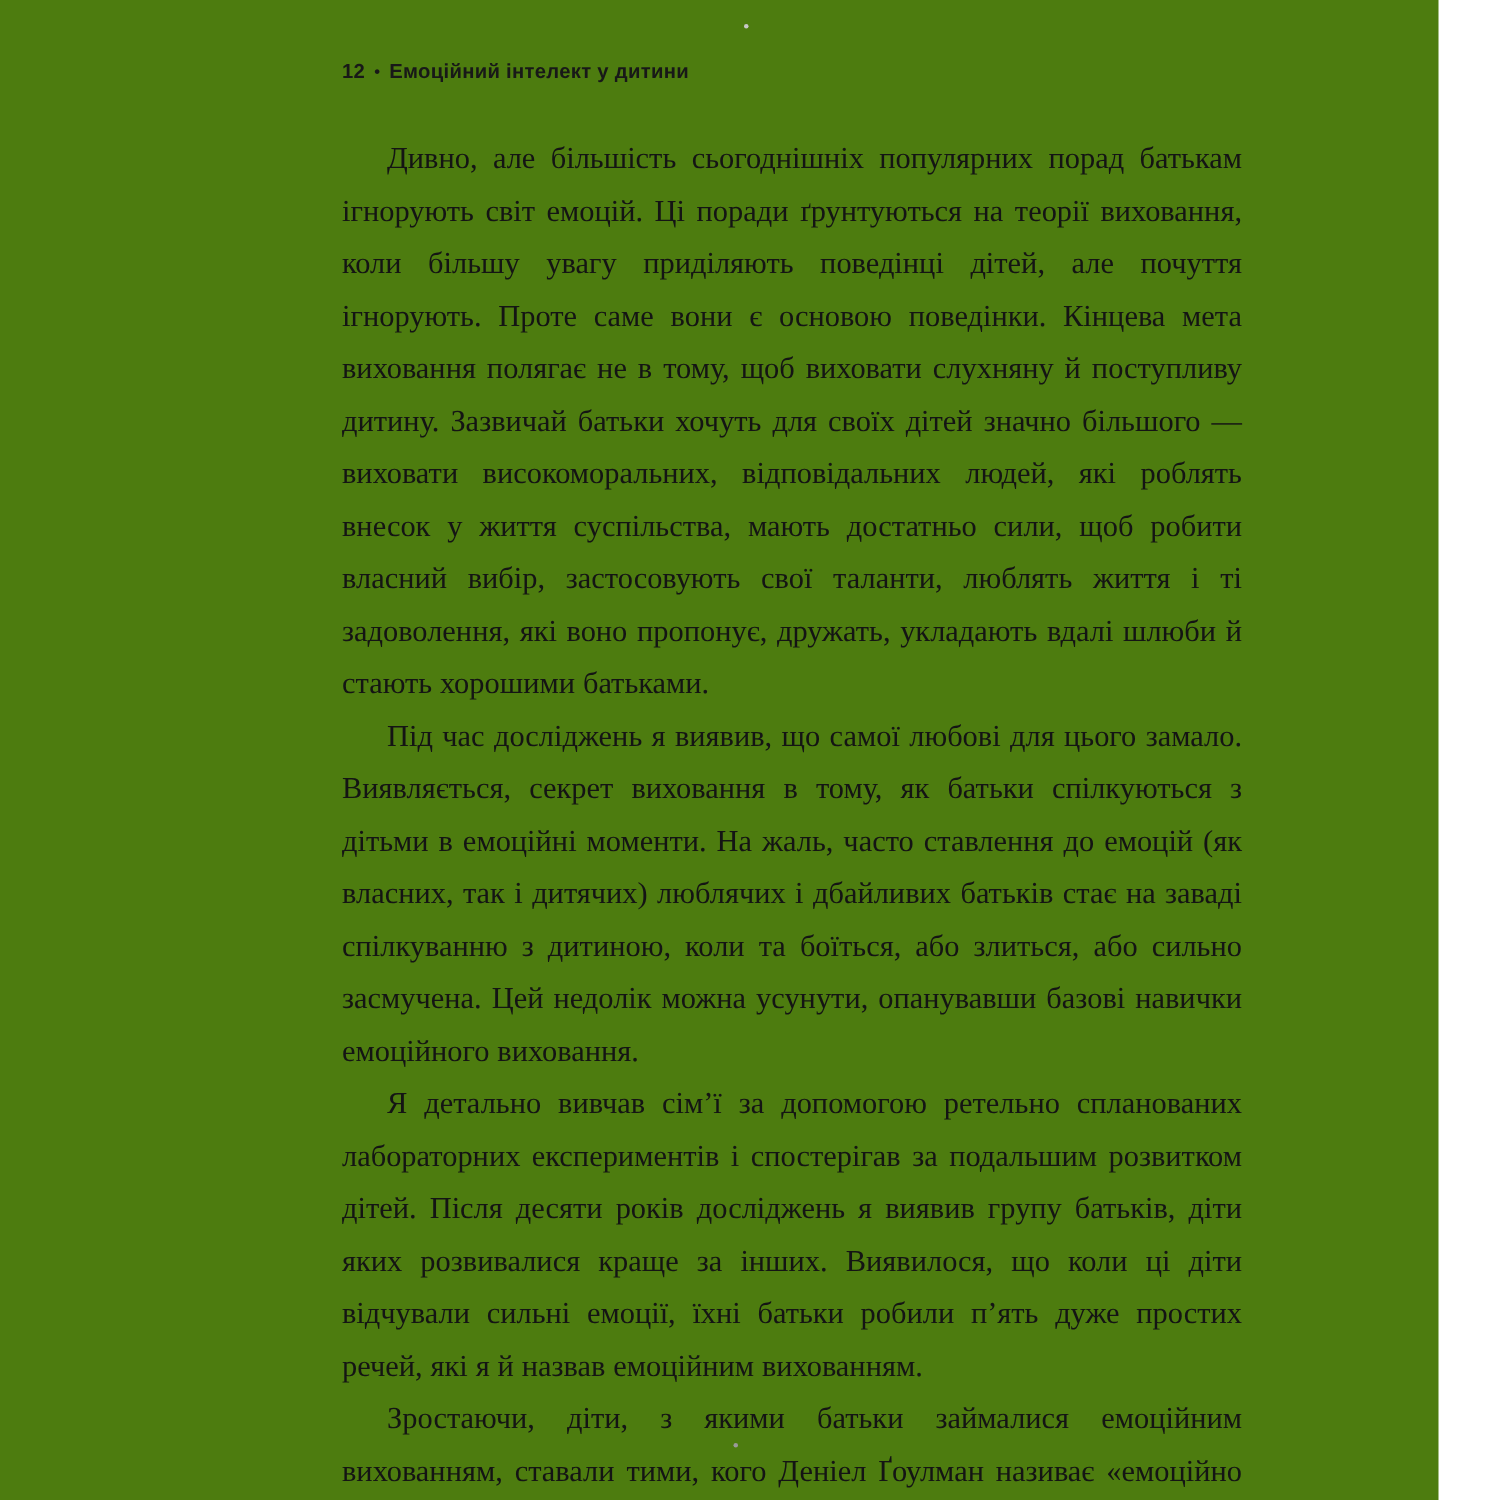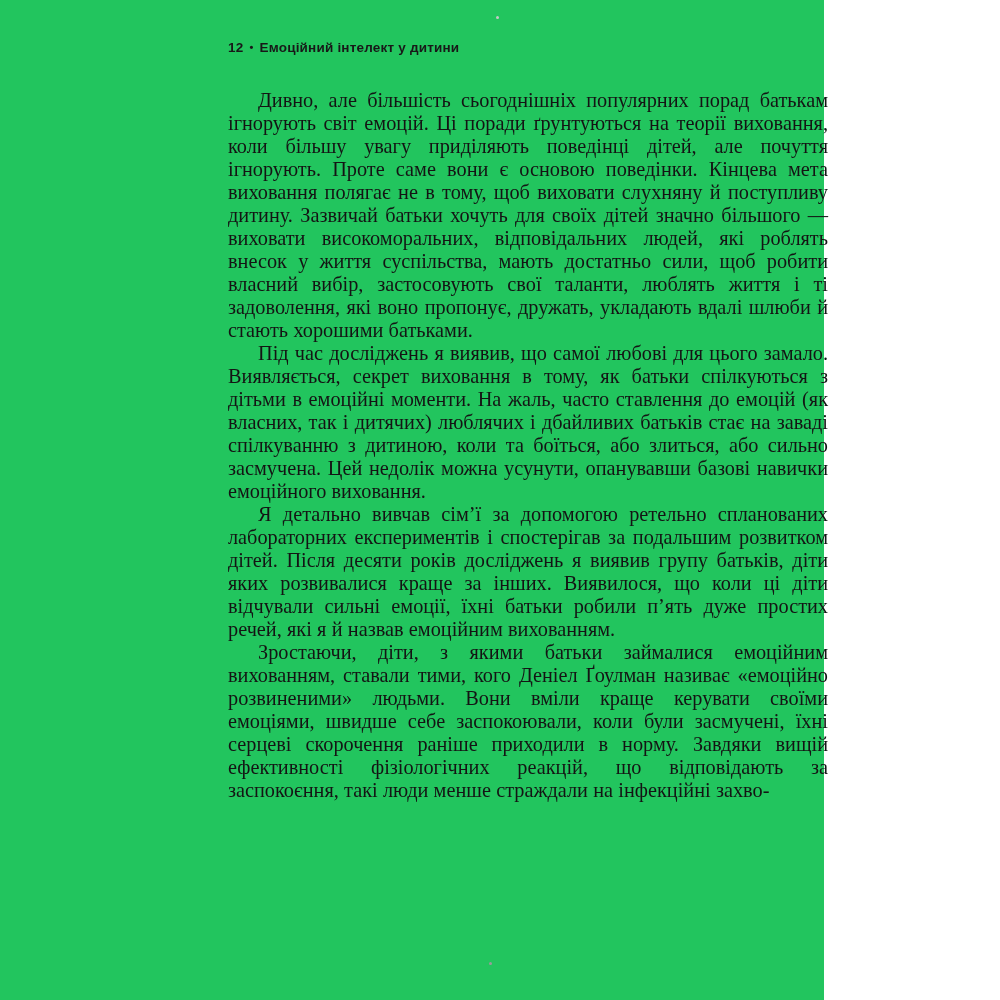--- a/index.html
+++ b/index.html
@@ -9,23 +9,23 @@
   }
   body {
     width: 1000px;
     height: 1000px;
     font-family: "Liberation Serif", serif;
     color: #1a1a1a;
     overflow: hidden;
   }
   .page {
     position: relative;
-    width: 824px;
+    width: 959px;
     height: 1000px;
-    background: #22c55e;
+    background: #4d7c0f;
   }
   .content {
     position: absolute;
     left: 228px;
     top: 40px;
     width: 600px;
   }
   .running-head {
     font-family: "Liberation Sans", sans-serif;
     font-size: 13.5px;
@@ -42,21 +42,21 @@
     margin-right: 6px;
     font-size: 11px;
     position: relative;
     top: -1px;
   }
   .body-text p {
     margin: 0;
     text-align: justify;
     text-justify: inter-word;
     font-size: 20.3px;
-    line-height: 23px;
+    line-height: 35px;
     text-indent: 30px;
     color: #141414;
     word-spacing: 0.2px;
     hyphens: manual;
   }
   .body-text p:last-child {
     text-align: justify;
   }
   .page-dot {
     position: absolute;

